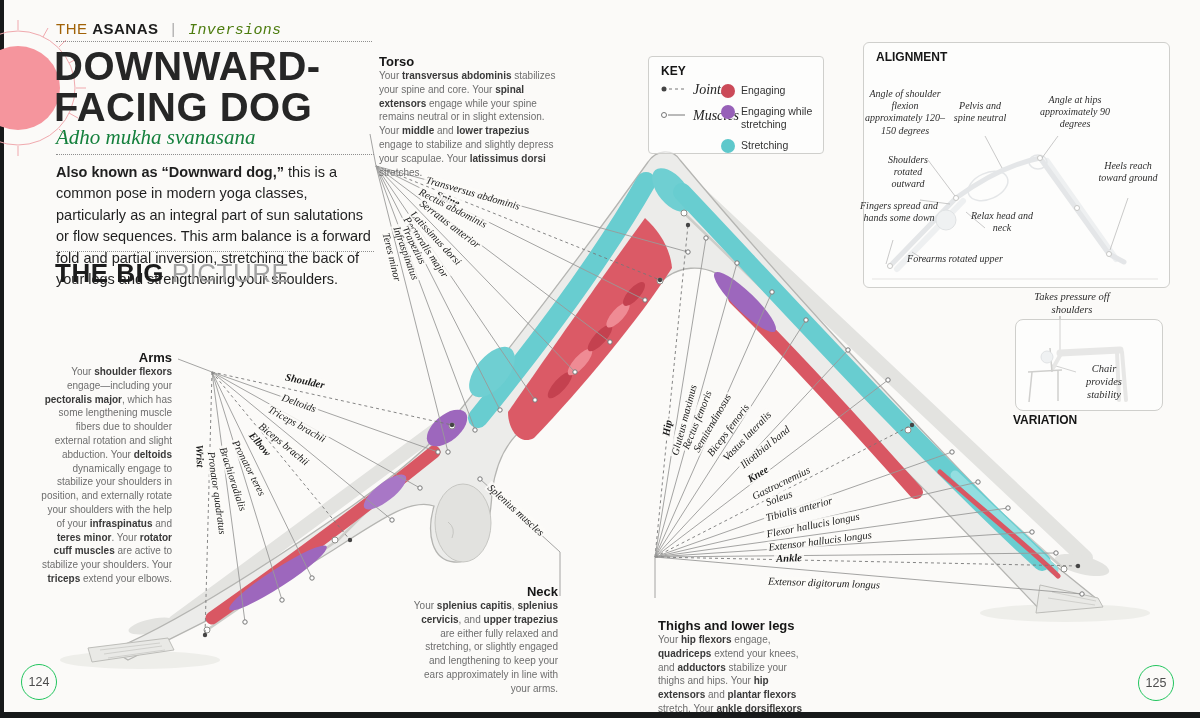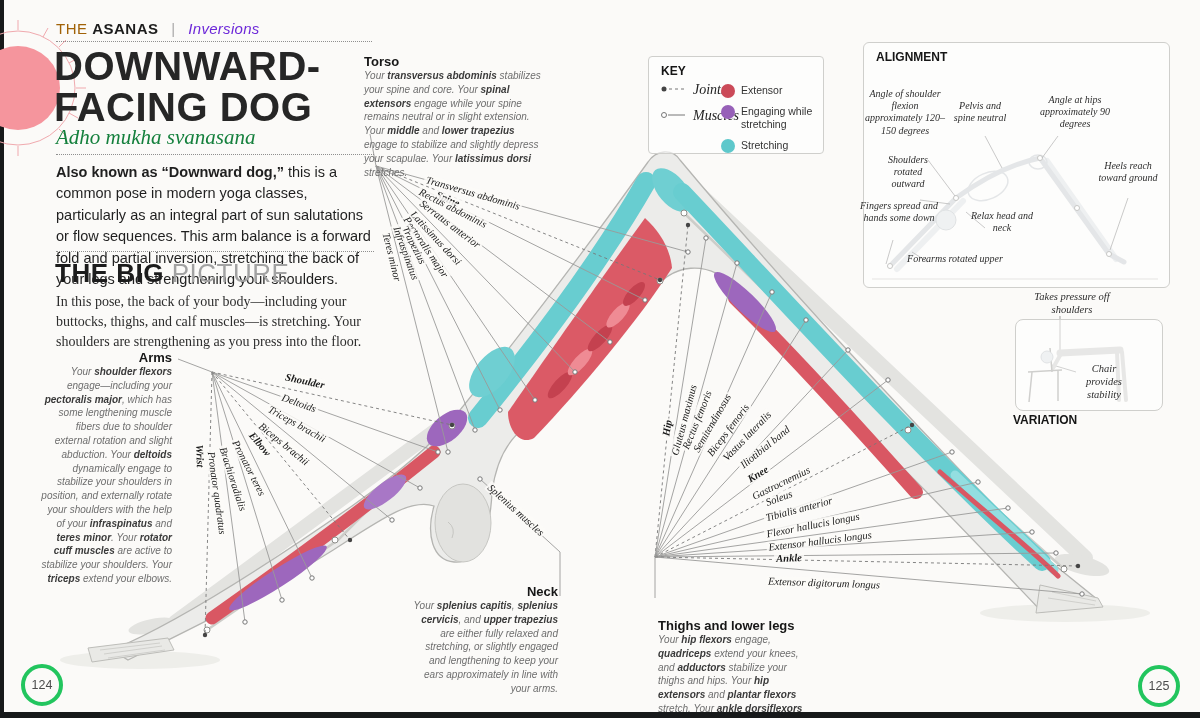--- a/index.html
+++ b/index.html
@@ -6,42 +6,42 @@
   #page{position:relative;width:1200px;height:718px;background:#fbfaf8;overflow:hidden;
         font-family:"Liberation Sans",sans-serif;color:#222;}
   #edge-left{position:absolute;left:0;top:0;width:4px;height:718px;background:#17191a;}
   #edge-bottom{position:absolute;left:0;top:712px;width:1200px;height:6px;background:#17191a;}
 
   
   #header{position:absolute;left:56px;top:20px;font-size:15px;letter-spacing:.5px;}
   #header .pre{color:#a16207;font-weight:400;}
   #header .ttl{color:#1c1c1c;font-weight:700;}
   #header .sep{color:#aaa;margin:0 8px;font-weight:300;}
-  #header .sec{font-family:Liberation Sans, sans-serif;font-style:italic;font-size:15px;color:#6d28d9;letter-spacing:.3px;}
+  #header .sec{font-family:Liberation Mono, monospace;font-style:italic;font-size:15px;color:#4d7c0f;letter-spacing:.3px;}
   .dotted{position:absolute;border-top:1px dotted #8f8f8f;}
 
   
   #title{position:absolute;left:54px;top:46px;font-size:40px;line-height:41px;font-weight:700;
          letter-spacing:.5px;color:#262626;}
   #subtitle{position:absolute;left:56px;top:125px;font-family:"Liberation Serif",serif;
             font-style:italic;font-size:21px;color:#15803d;text-align:right;}
 
   #intro{position:absolute;left:56px;top:162px;width:320px;font-size:14.5px;line-height:1.48;color:#1f1f1f;}
   #bigpic-head{position:absolute;left:55px;top:258px;font-size:26px;letter-spacing:.5px;}
   #bigpic-head .b{font-weight:700;color:#1c1c1c;}
   #bigpic-head .l{font-weight:300;color:#a2a2a2;}
   #bigpic-body{position:absolute;left:56px;top:292px;width:322px;
                font-family:"Liberation Serif",serif;font-size:14px;line-height:1.42;color:#2d2d2d;}
 
   
   .ann-h{font-size:13px;font-weight:700;color:#161616;}
-  .ann-b{font-size:10px;line-height:1.38;color:#6e6e6e;font-style:italic;}
+  .ann-b{font-size:10px;line-height:1.38;color:#6e6e6e;}
   .ann-b span{color:#6e6e6e;}
   .ann-b span[style*="700"]{color:#3a3a3a;}
-  #ann-torso{position:absolute;left:364px;top:54px;width:178px;}
+  #ann-torso{position:absolute;left:379px;top:54px;width:178px;}
   #ann-arms{position:absolute;left:38px;top:350px;width:134px;text-align:right;}
   #ann-neck{position:absolute;left:408px;top:584px;width:150px;text-align:right;}
   #ann-thighs{position:absolute;left:658px;top:586px;width:158px;margin-top:32px;}
 
   
   #key{position:absolute;left:648px;top:56px;width:174px;height:96px;border:1px solid #cfcfcc;
        border-radius:4px;background:rgba(255,255,255,.6);}
   #key .t{position:absolute;left:12px;top:7px;font-size:12px;font-weight:700;color:#161616;}
   .key-sym{position:absolute;font-family:"Liberation Serif",serif;font-style:italic;font-size:14px;color:#222;}
   .leg-row{position:absolute;font-size:10.5px;color:#333;line-height:1.2;}
@@ -65,21 +65,21 @@
   #var-body{position:absolute;left:1010px;top:428px;width:156px;font-family:"Liberation Serif",serif;
             font-size:12px;line-height:1.3;color:#2d2d2d;text-align:center;}
 
   
   .mlabel{position:absolute;font-family:"Liberation Serif",serif;font-style:italic;font-size:10.5px;
           color:#1a1a1a;white-space:nowrap;background:rgba(251,250,248,.85);padding:0 2px;
           transform-origin:50% 50%;}
   .mlabel.joint{font-weight:700;}
 
   
-  .pagenum{position:absolute;width:34px;height:34px;border:4px solid #22c55e;border-radius:50%;
+  .pagenum{position:absolute;width:34px;height:34px;border:1px solid #22c55e;border-radius:50%;
            font-size:12.5px;color:#4c4c4c;display:flex;align-items:center;justify-content:center;}
   svg{position:absolute;left:0;top:0;}
 </style>
 </head>
 <body>
 
 <div id="page">
   <div id="edge-left"></div>
 
   <svg id="figure" width="1200" height="718" viewBox="0 0 1200 718">
@@ -310,21 +310,20 @@
   </div>
   <div id="subtitle">Adho mukha svanasana</div>
 
   <div class="dotted" style="left:56px;top:154px;width:318px;"></div>
   <div id="intro"><span style="font-weight: 700;">Also known as “Downward dog,”</span><span> this is a common pose in modern yoga classes, particularly as an integral part of sun salutations or flow sequences. This arm balance is a forward fold and partial inversion, stretching the back of your legs and strengthening your shoulders.</span></div>
   <div class="dotted" style="left:56px;top:251px;width:318px;"></div>
 
   <div id="bigpic-head">
     <span class="b">THE BIG</span><span class="l"> PICTURE</span>
   </div>
-  <div id="bigpic-body">In this pose, the back of your body—including your buttocks, thighs, and calf muscles—is stretching. Your shoulders are strengthening as you press into the floor.</div>
 
   <div id="ann-torso">
     <div class="ann-h">Torso</div>
     <div class="ann-b"><span>Your </span><span style="font-weight: 700;">transversus abdominis</span><span> stabilizes your spine and core. Your </span><span style="font-weight: 700;">spinal extensors</span><span> engage while your spine remains neutral or in slight extension. Your </span><span style="font-weight: 700;">middle</span><span> and </span><span style="font-weight: 700;">lower trapezius</span><span> engage to stabilize and slightly depress your scapulae. Your </span><span style="font-weight: 700;">latissimus dorsi</span><span> stretches.</span></div>
   </div>
   <div id="ann-arms">
     <div class="ann-h">Arms</div>
     <div class="ann-b"><span>Your </span><span style="font-weight: 700;">shoulder flexors</span><span> engage—including your </span><span style="font-weight: 700;">pectoralis major</span><span>, which has some lengthening muscle fibers due to shoulder external rotation and slight abduction. Your </span><span style="font-weight: 700;">deltoids</span><span> dynamically engage to stabilize your shoulders in position, and externally rotate your shoulders with the help of your </span><span style="font-weight: 700;">infraspinatus</span><span> and </span><span style="font-weight: 700;">teres minor</span><span>. Your </span><span style="font-weight: 700;">rotator cuff muscles</span><span> are active to stabilize your shoulders. Your </span><span style="font-weight: 700;">triceps</span><span> extend your elbows.</span></div>
   </div>
   <div id="ann-neck">
@@ -340,21 +339,21 @@
     <div class="t">KEY</div>
     <svg width="30" height="60" style="left:10px;top:24px;">
       <circle cx="5" cy="8" r="2.5" fill="#444"></circle>
       <line x1="10" y1="8" x2="26" y2="8" stroke="#777" stroke-width="1" stroke-dasharray="3,3"></line>
       <circle cx="5" cy="34" r="2.5" fill="#fff" stroke="#777"></circle>
       <line x1="9" y1="34" x2="26" y2="34" stroke="#777" stroke-width="1"></line>
     </svg>
     <div class="key-sym" style="left:44px;top:25px;">Joints</div>
     <div class="key-sym" style="left:44px;top:51px;">Muscles</div>
     <div id="key-legend">
-        <div class="leg-row" style="left: 92px; top: 27px; position: absolute; width: 78px;"><span class="leg-dot" style="background: rgb(203, 74, 88);"></span><span>Extensor</span></div>
+        <div class="leg-row" style="left: 92px; top: 27px; position: absolute; width: 78px;"><span class="leg-dot" style="background: rgb(203, 74, 88);"></span><span>Engaging</span></div>
         <div class="leg-row" style="left: 92px; top: 48px; position: absolute; width: 78px;"><span class="leg-dot" style="background: rgb(151, 97, 184);"></span><span>Engaging while stretching</span></div>
         <div class="leg-row" style="left: 92px; top: 82px; position: absolute; width: 78px;"><span class="leg-dot" style="background: rgb(94, 200, 203);"></span><span>Stretching</span></div>
       </div>
   </div>
 
   <div id="alignbox"></div>
   <div id="align-title">ALIGNMENT</div>
   <div id="align-labels">
       <div class="align-label" style="left: 905px; top: 112px; width: 80px;">Angle of shoulder flexion approximately 120–150 degrees</div>
       <div class="align-label" style="left: 980px; top: 112px; width: 62px;">Pelvis and spine neutral</div>

